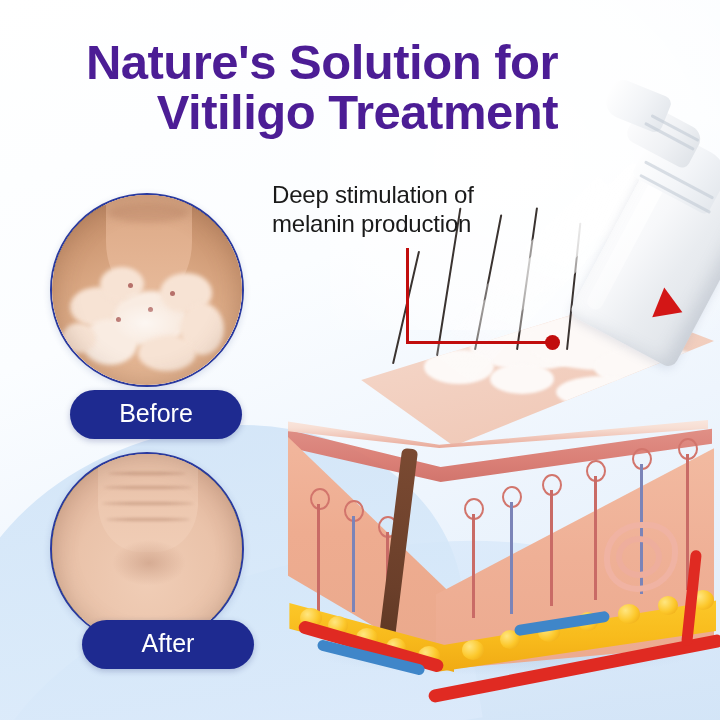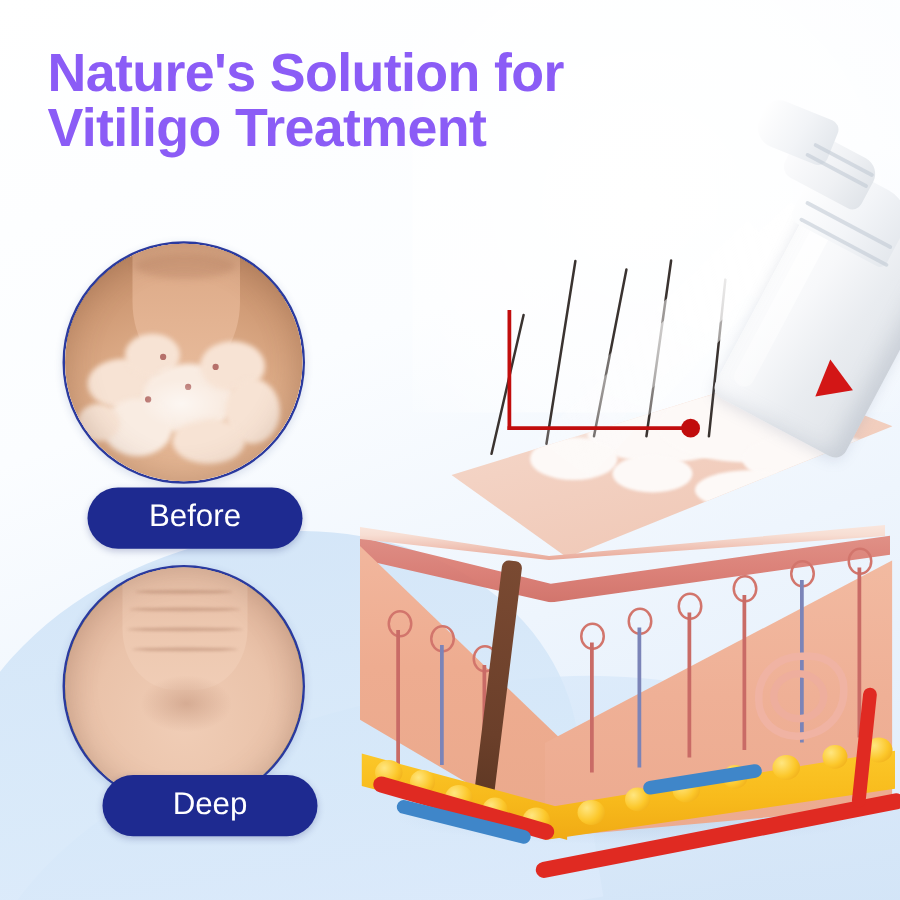--- a/index.html
+++ b/index.html
@@ -17,22 +17,22 @@
     background:linear-gradient(180deg,#cfe3f7 0%,#d6e8f9 60%,#dceafb 100%);
     border-radius:55% 46% 0 0 / 70% 60% 0 0;transform:rotate(-9deg);opacity:.85;}
   .bg-wave2{position:absolute;left:-30px;bottom:-70px;width:760px;height:240px;
     background:linear-gradient(180deg,#d9e9fa 0%,#cfe2f6 100%);
     border-radius:60% 38% 0 0 / 100% 72% 0 0;transform:rotate(-5deg);opacity:.8;}
   .bg-topglow{position:absolute;right:-70px;top:-90px;width:460px;height:420px;
     background:radial-gradient(circle at 40% 60%,#ffffff 0%,rgba(255,255,255,.65) 45%,rgba(255,255,255,0) 72%);}
 
   
   .title{position:absolute;left:38px;top:38px;width:520px;
-    font-size:43px;line-height:1.02;font-weight:bold;letter-spacing:-0.5px;
-    color:#8b5cf6;white-space:pre-line;}
+    font-size:49px;line-height:1.02;font-weight:bold;letter-spacing:-0.5px;
+    color:#4c1d95;white-space:pre-line;text-align:right;}
 
   
   .photo{position:absolute;width:190px;height:190px;border-radius:50%;overflow:hidden;
     border:2px solid #2b3a9e;box-shadow:0 2px 7px rgba(40,60,130,.16);}
   .photo-inner{position:absolute;inset:0;}
   #photo-before{left:50px;top:193px;}
   #photo-after{left:50px;top:452px;}
 
   
   .bp-bg{position:absolute;inset:0;background:#f0ece7;}
@@ -216,21 +216,21 @@
       <div class="ap-skin"></div>
       <div class="ap-neck"></div>
       <div class="ap-crease" style="left:56px;top:18px;width:78px;"></div>
       <div class="ap-crease" style="left:52px;top:32px;width:88px;"></div>
       <div class="ap-crease" style="left:50px;top:48px;width:92px;"></div>
       <div class="ap-crease" style="left:54px;top:64px;width:84px;"></div>
       <div class="ap-shadow"></div>
       <div class="ap-vig"></div>
     </div>
   </div>
-  <div class="pill" id="label-after">Deep</div>
+  <div class="pill" id="label-after">After</div>
 
   <div id="skinblock">
     <div class="sb-shadow"></div>
 
     <div class="sb-top"></div>
     <div class="sb-top-white">
       <div class="vpatch" style="left:176px;top:22px;width:120px;height:46px;"></div>
       <div class="vpatch" style="left:232px;top:10px;width:150px;height:58px;"></div>
       <div class="vpatch" style="left:300px;top:44px;width:110px;height:42px;"></div>
       <div class="vpatch" style="left:130px;top:48px;width:70px;height:34px;"></div>
@@ -307,17 +307,19 @@
     <div class="bt-shoulder"></div>
     <div class="bt-collar"></div>
     <div class="bt-nozzle"></div>
     <div class="bt-ring" style="left:52px;top:14px;width:54px;height:3px;"></div>
     <div class="bt-ring" style="left:50px;top:24px;width:56px;height:3px;"></div>
     <div class="bt-ring" style="left:68px;top:58px;width:78px;height:3px;"></div>
     <div class="bt-ring" style="left:70px;top:72px;width:80px;height:3px;"></div>
     <div class="bt-red"></div>
   </div>
 
+  <div class="callout">Deep stimulation of
+melanin production</div>
   <div class="ptr-v"></div>
   <div class="ptr-h"></div>
   <div class="ptr-dot"></div>
 
 </div>
 
 </body></html>

